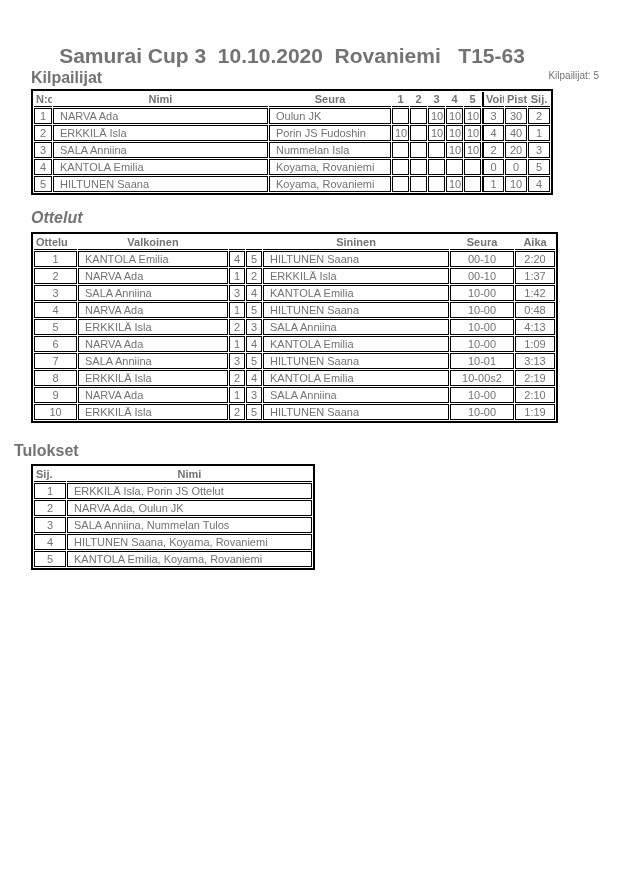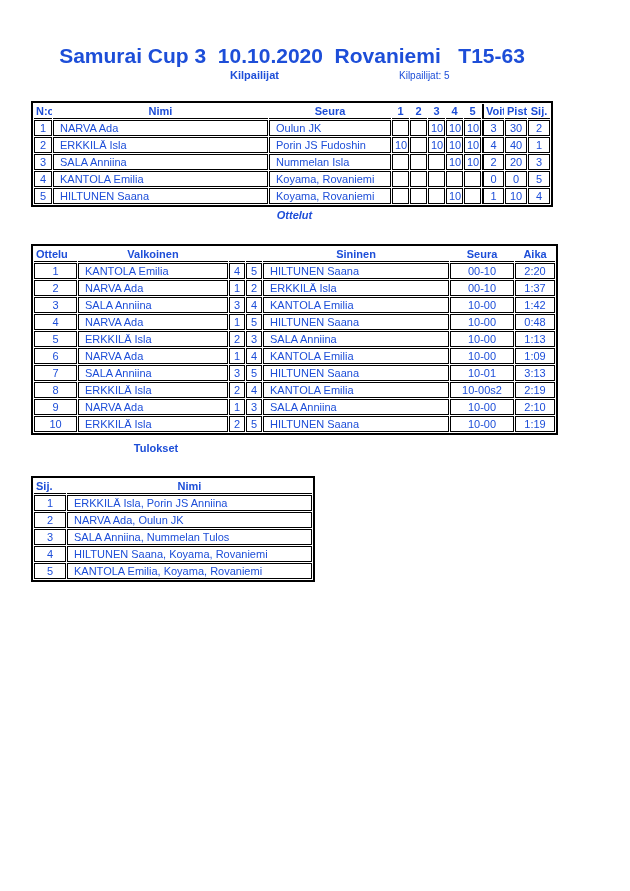--- a/index.html
+++ b/index.html
@@ -2,57 +2,57 @@
 <html><head>
 <meta charset="utf-8">
 <style>
   * { box-sizing: border-box; }
   html, body { margin: 0; padding: 0; background: #ffffff; }
   .page {
     position: relative;
     width: 630px;
     height: 891px;
     background: #ffffff;
-    color: #1d4ed8;
+    color: #737373;
     font-family: "Liberation Sans", sans-serif;
     overflow: hidden;
   }
   .title {
     position: absolute;
     top: 44px; left: 31px; width: 522px;
     text-align: center;
     font-size: 21px;
     font-weight: bold;
     white-space: pre;
   }
   .sec-heading {
     position: absolute;
-    font-size: 11px;
+    font-size: 16px;
     font-weight: bold;
-    text-align: center;
+    text-align: left;
     white-space: pre;
   }
   .kilp-heading    { top: 69px;  left: 31px; width: 447px; }
   .ottelut-heading { top: 209px; left: 31px; width: 527px; font-style: italic; }
   .tulokset-heading{ top: 442px; left: 14px; width: 284px; }
   .kilp-count {
     position: absolute;
     top: 70px; left: 399px; width: 200px;
+    text-align: right;
     font-size: 10px;
   }
   table.sheet {
     position: absolute;
     border-collapse: separate;
     border-spacing: 1px;
     border: 2px solid #000000;
     table-layout: fixed;
     background: #ffffff;
     font-size: 11px;
     line-height: 13px;
-    margin-top: 12px;
   }
   #t1 { left: 31px; top: 89px;  width: 522px; }
   #t2 { left: 31px; top: 232px; width: 527px; }
   #t3 { left: 31px; top: 464px; width: 284px; }
   .sheet th {
     border: none;
     border-bottom: 1px solid #000000;
     height: 15px;
     padding: 0 2px;
     font-weight: bold;
@@ -243,21 +243,21 @@
           <td>10-00</td>
           <td>0:48</td>
         </tr>
         <tr>
           <td>5</td>
           <td>ERKKILÄ Isla</td>
           <td>2</td>
           <td>3</td>
           <td>SALA Anniina</td>
           <td>10-00</td>
-          <td>1:13</td>
+          <td>4:13</td>
         </tr>
         <tr>
           <td>6</td>
           <td>NARVA Ada</td>
           <td>1</td>
           <td>4</td>
           <td>KANTOLA Emilia</td>
           <td>10-00</td>
           <td>1:09</td>
         </tr>
@@ -309,21 +309,21 @@
     </colgroup>
     <thead>
       <tr>
         <th>Sij.</th>
         <th>Nimi</th>
       </tr>
     </thead>
     <tbody>
         <tr>
           <td>1</td>
-          <td>ERKKILÄ Isla, Porin JS Anniina</td>
+          <td>ERKKILÄ Isla, Porin JS Ottelut</td>
         </tr>
         <tr>
           <td>2</td>
           <td>NARVA Ada, Oulun JK</td>
         </tr>
         <tr>
           <td>3</td>
           <td>SALA Anniina, Nummelan Tulos</td>
         </tr>
         <tr>

